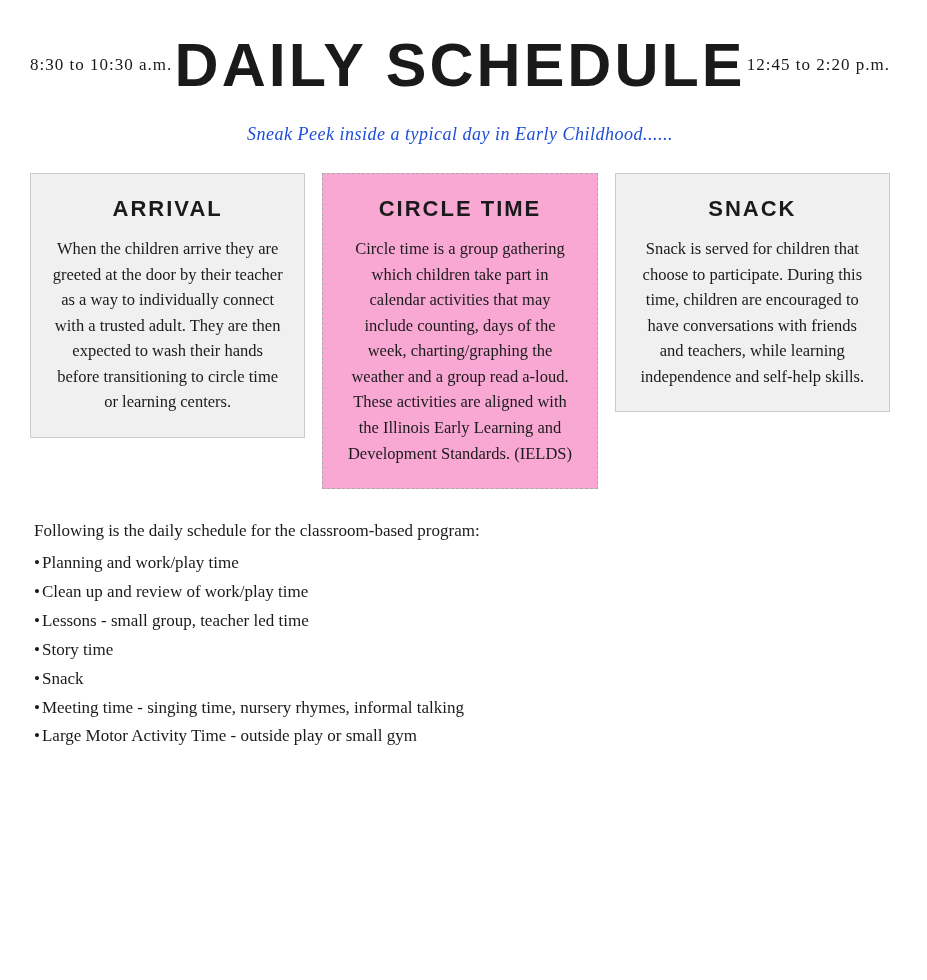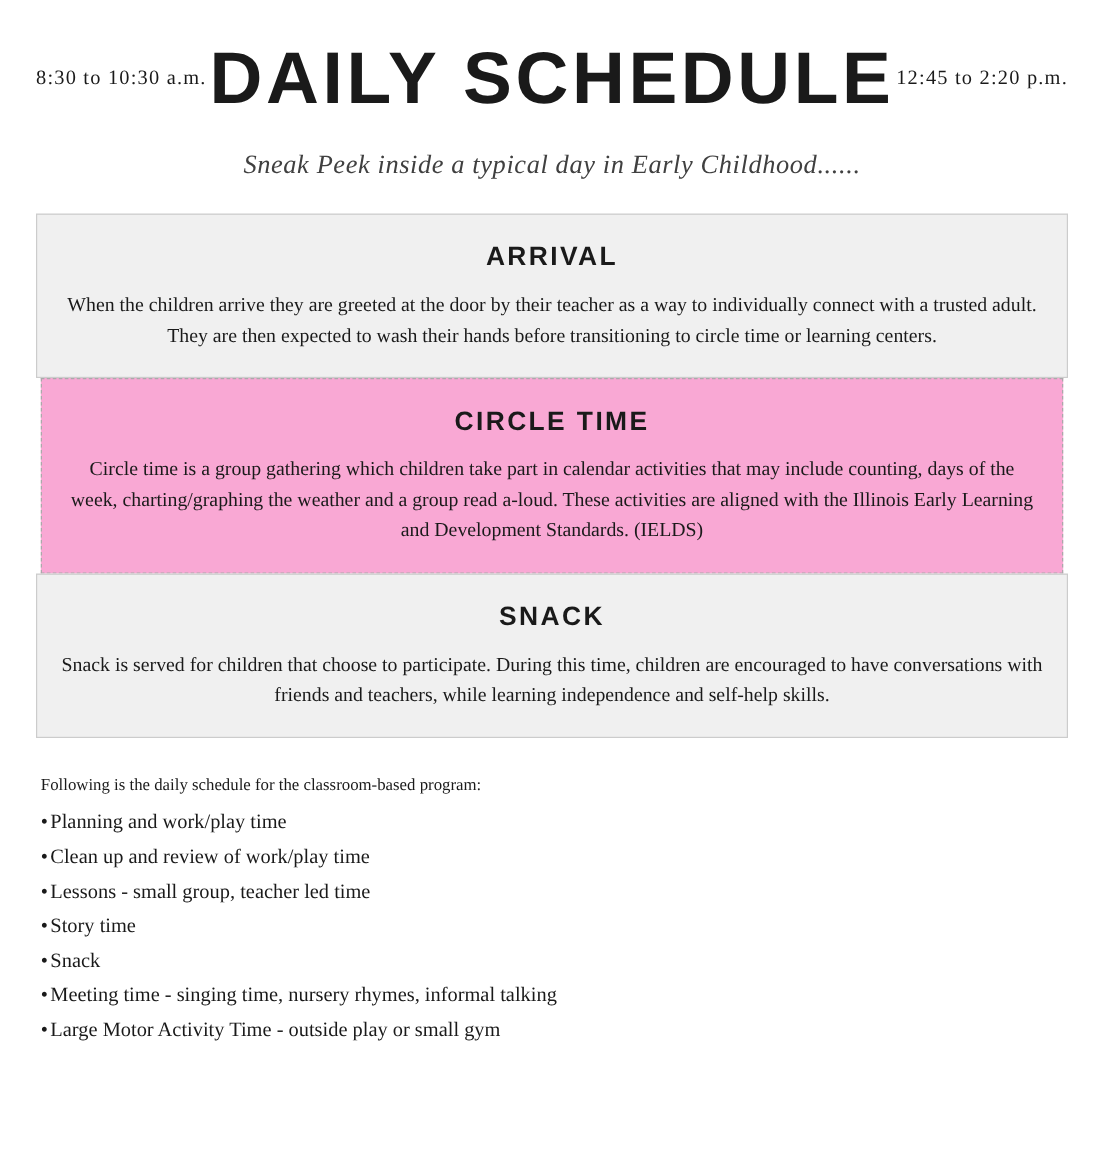--- a/index.html
+++ b/index.html
@@ -59,32 +59,31 @@
       font-family: Georgia, serif;
       font-weight: normal;
       letter-spacing: 1px;
       white-space: nowrap;
     }
 
     
     .subtitle {
       text-align: center;
       font-style: italic;
-      font-size: 22px;
+      font-size: 18px;
       font-family: Georgia, serif;
       letter-spacing: 0.5px;
       margin-bottom: 28px;
-      color: #404040;
+      color: #1d4ed8;
     }
 
     
     .columns-section {
       display: flex;
-      flex-direction: column;
-      gap: 0;
+      gap: 13px;
       margin-bottom: 32px;
       align-items: flex-start;
     }
 
     .col-arrival {
       flex: 1;
       background: #f0f0f0;
       border: 1px solid #cccccc;
       padding: 22px 20px 22px 20px;
       text-align: center;
@@ -123,21 +122,21 @@
       text-align: center;
     }
 
     
     .schedule-section {
       padding: 0 4px;
     }
 
     .schedule-intro {
       font-family: Georgia, serif;
-      font-size: 14px;
+      font-size: 17px;
       margin-bottom: 8px;
     }
 
     .schedule-list {
       list-style: none;
       padding: 0;
       margin: 0;
     }
 
     .schedule-list li {

